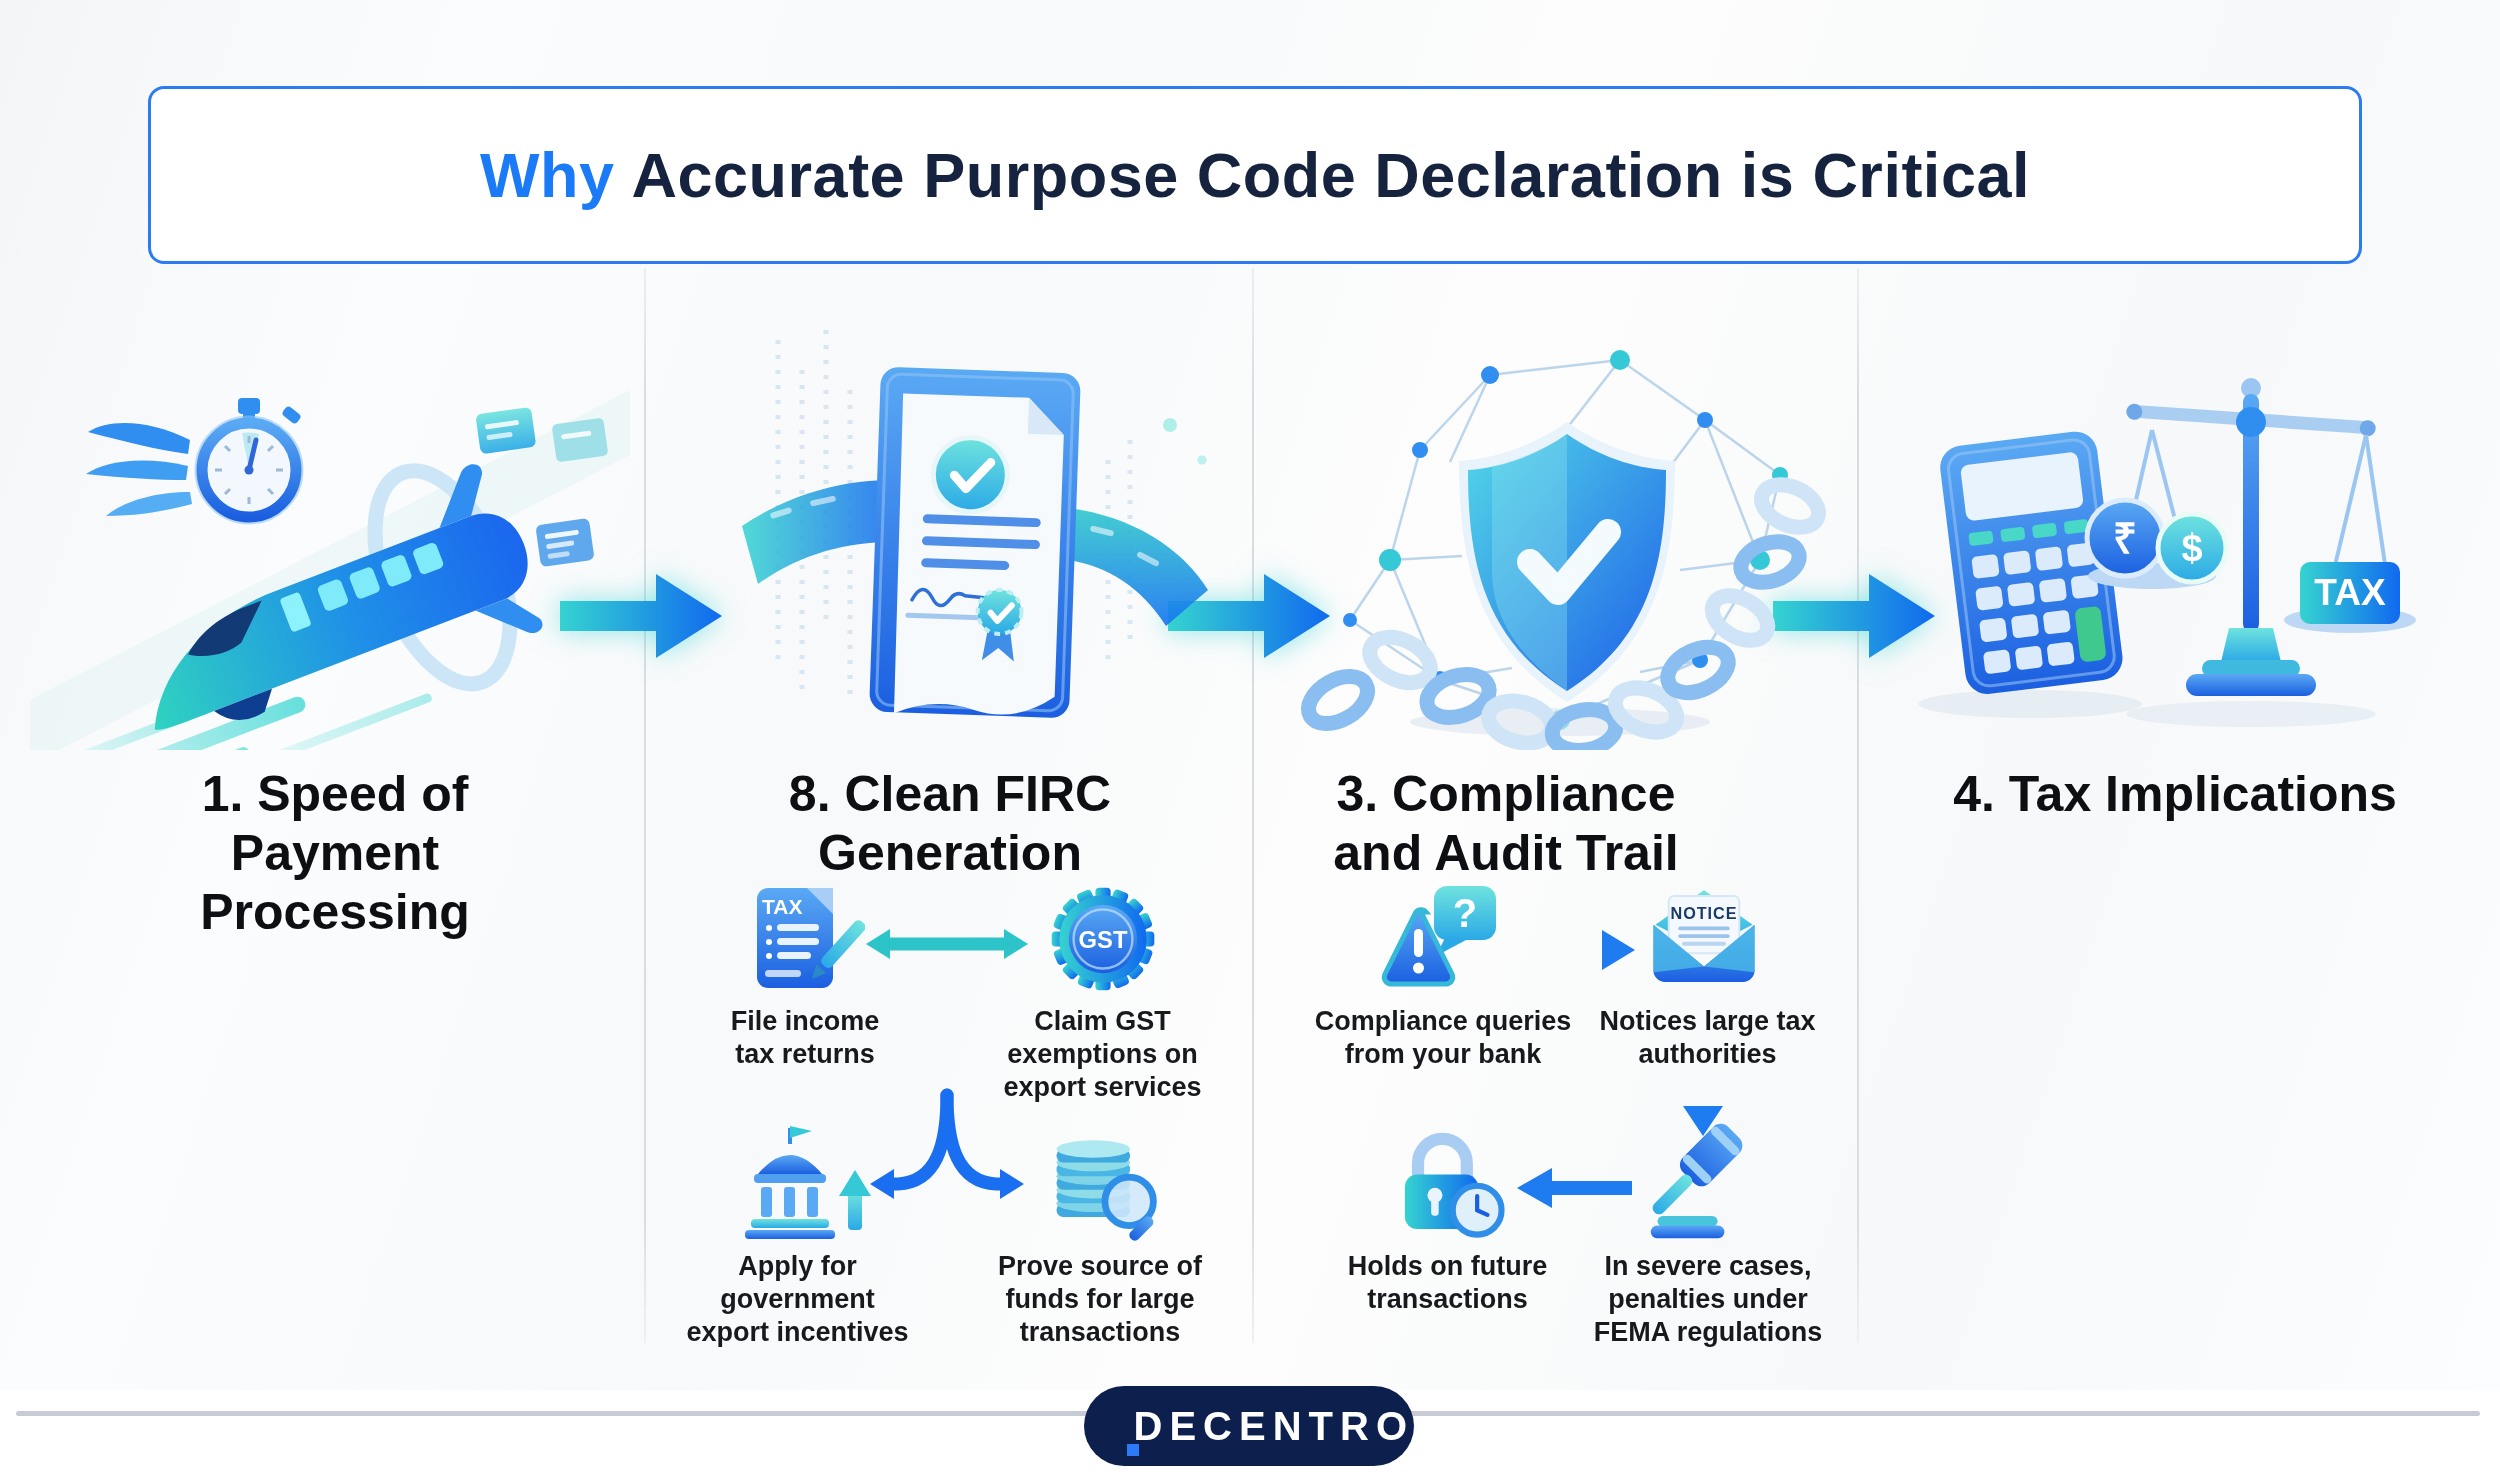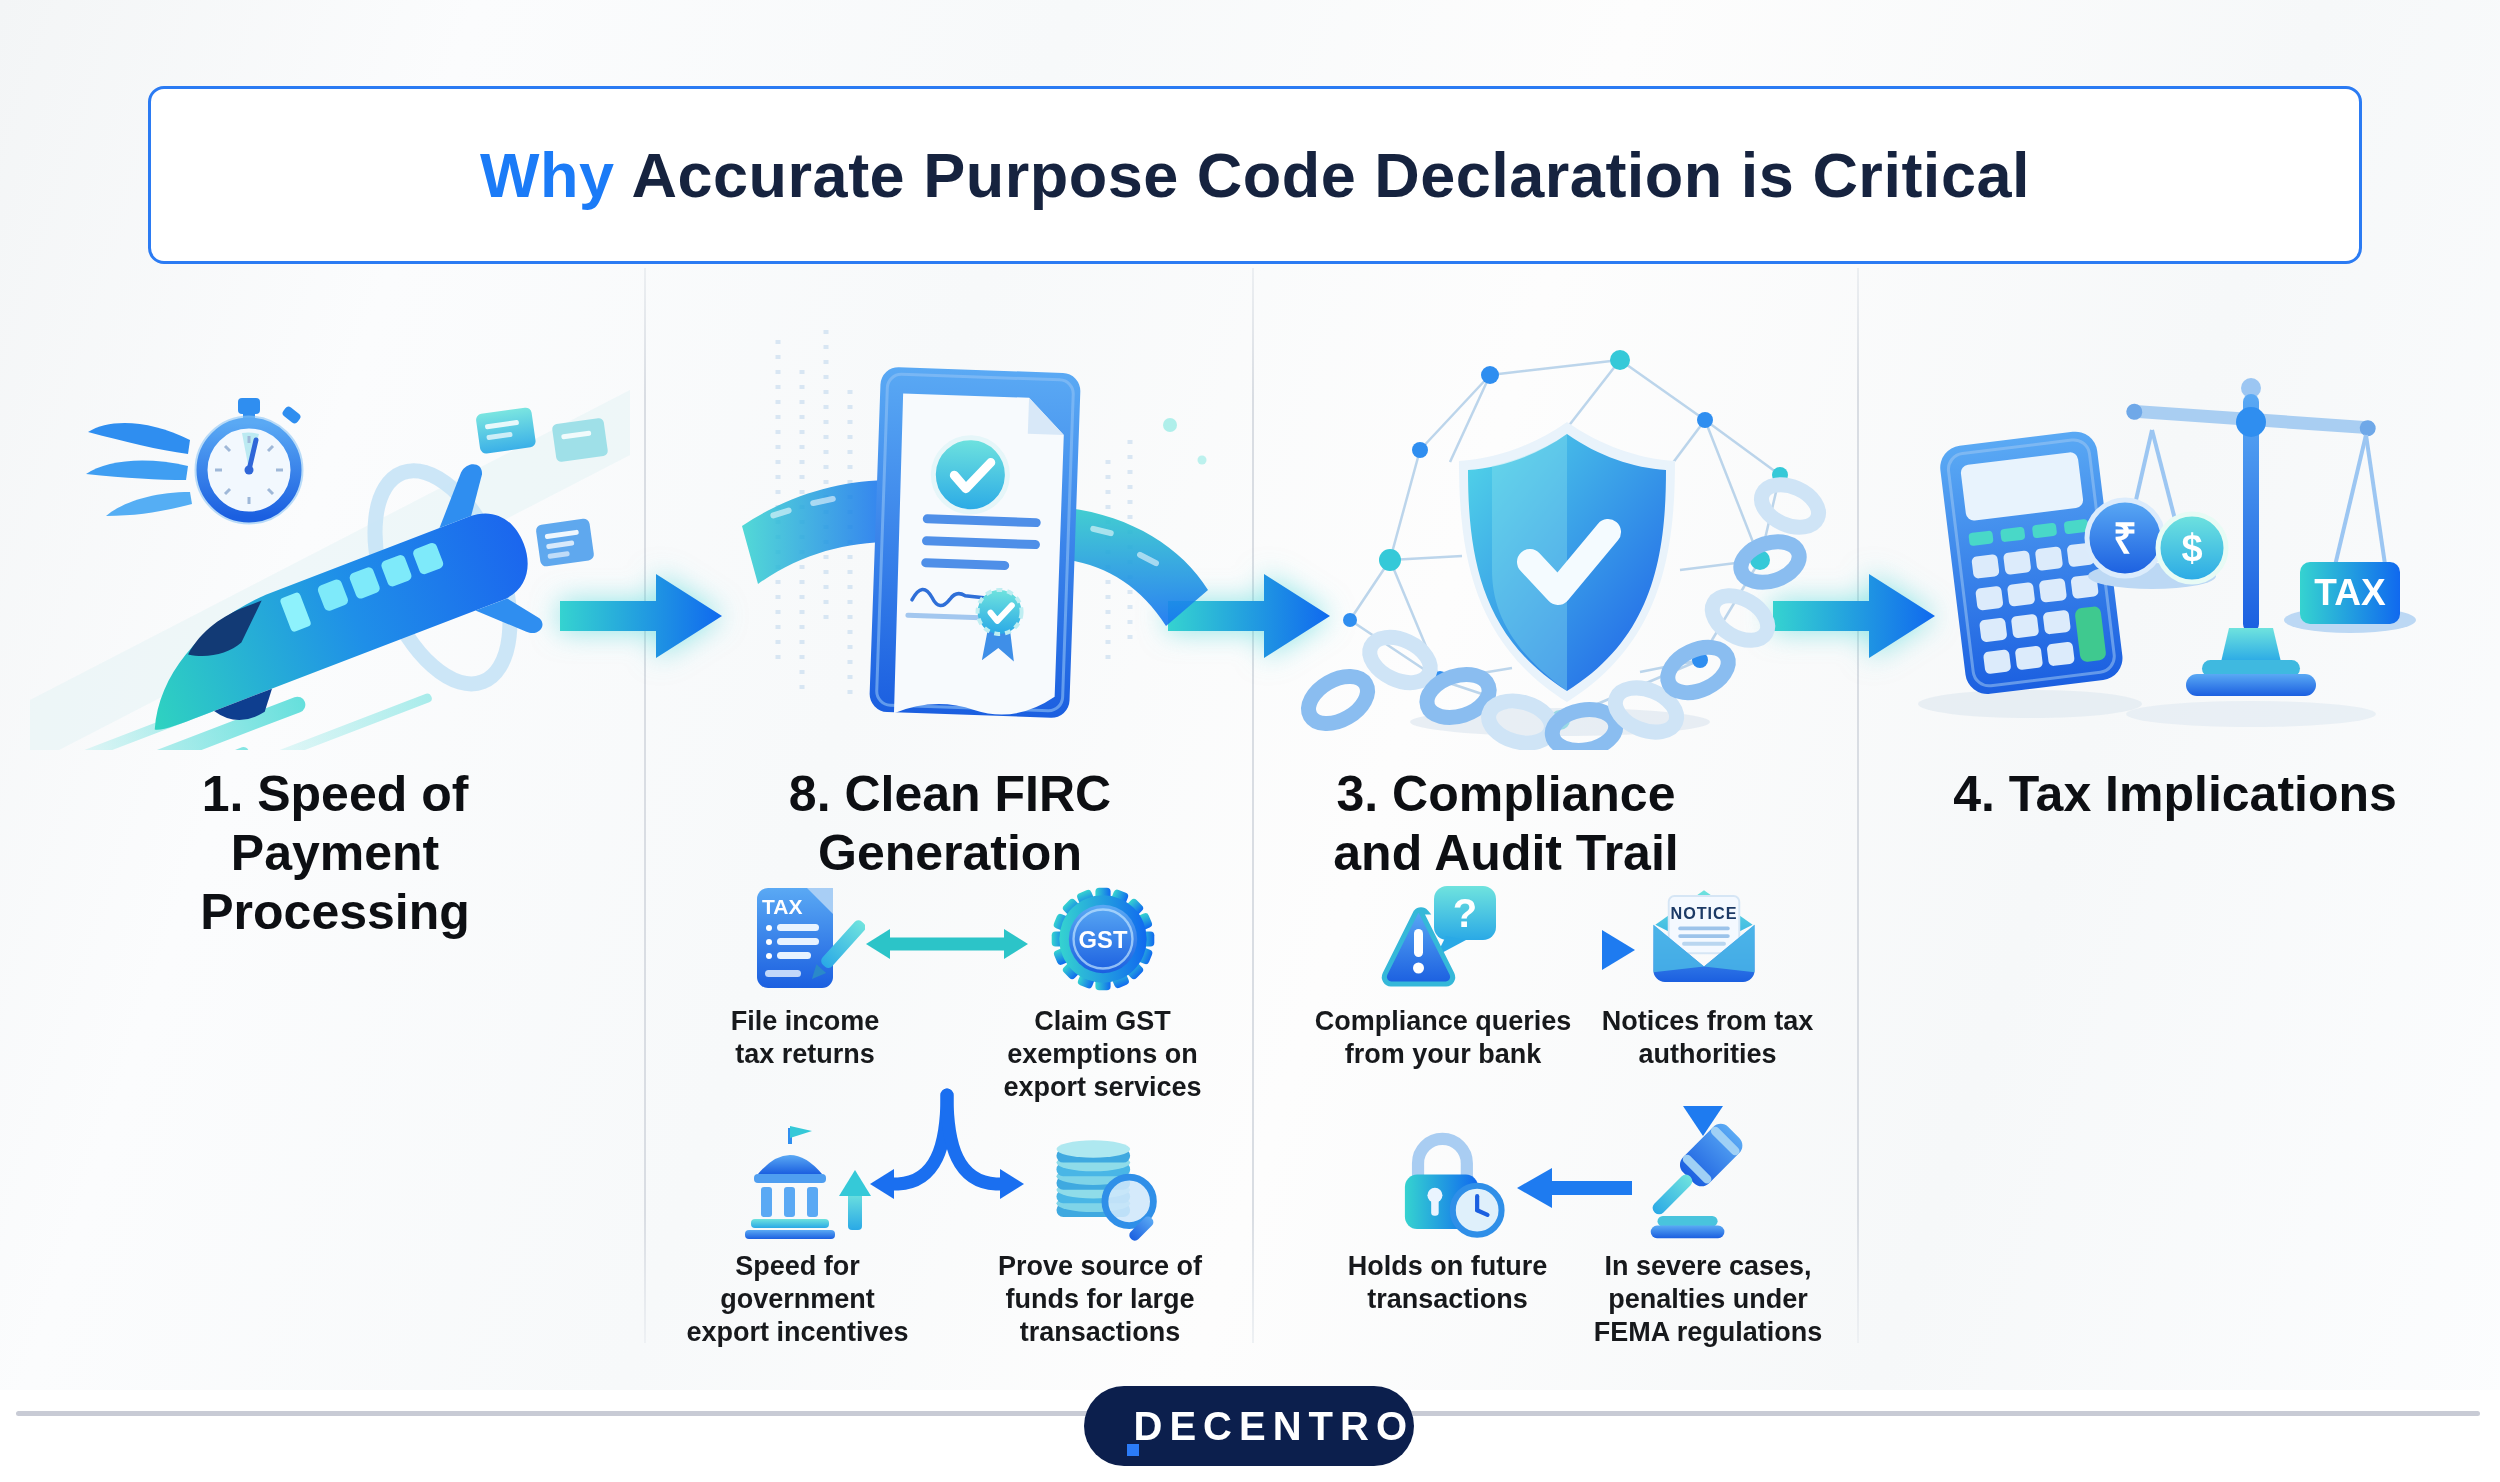--- a/index.html
+++ b/index.html
@@ -364,21 +364,21 @@
     <rect x="28" y="65" width="11" height="30" rx="3" fill="#5aa9f4"></rect>
     <rect x="51" y="65" width="11" height="30" rx="3" fill="#5aa9f4"></rect>
     <rect x="74" y="65" width="11" height="30" rx="3" fill="#5aa9f4"></rect>
     <rect x="18" y="97" width="78" height="9" rx="4" fill="url(#gTealV)"></rect>
     <rect x="12" y="108" width="90" height="9" rx="4" fill="url(#gBlue)"></rect>
     <g>
         <rect x="115" y="70" width="14" height="38" rx="4" fill="url(#gTealV)"></rect>
         <polygon points="106,74 122,48 138,74" fill="#35c9d8"></polygon>
       </g>
   </svg>
-  <div class="flow-label" style="left:685px;top:1250px;width:225px">Speed for government export incentives</div>
+  <div class="flow-label" style="left:685px;top:1250px;width:225px">Apply for government export incentives</div>
 
   <svg class="sub-icon" style="left:1040px;top:1122px" width="126" height="120" viewBox="0 0 130 120">
     <g>
       <rect x="17" y="82" width="76" height="14" rx="7" fill="#3fa9e0"></rect>
         <ellipse cx="55" cy="82" rx="38" ry="9" fill="#7fd4e8"></ellipse>
       <rect x="17" y="68" width="76" height="14" rx="7" fill="#49b6e6"></rect>
         <ellipse cx="55" cy="68" rx="38" ry="9" fill="#8fdce9"></ellipse>
       <rect x="17" y="54" width="76" height="14" rx="7" fill="#3fa9e0"></rect>
         <ellipse cx="55" cy="54" rx="38" ry="9" fill="#7fd4e8"></ellipse>
       <rect x="17" y="40" width="76" height="14" rx="7" fill="#49b6e6"></rect>
@@ -424,21 +424,21 @@
     <polygon points="14,46 65,10 116,46 65,72" fill="url(#gTealV)"></polygon>
     <rect x="28" y="16" width="74" height="60" rx="6" fill="#f4f9ff" stroke="#d6e6f5" stroke-width="2"></rect>
     <text x="65" y="40" text-anchor="middle" font-size="17" font-weight="bold" fill="#1c3a66" letter-spacing="1">NOTICE</text>
     <rect x="38" y="48" width="54" height="4" rx="2" fill="#9cc3ea"></rect>
     <rect x="38" y="56" width="54" height="4" rx="2" fill="#9cc3ea"></rect>
     <rect x="42" y="64" width="46" height="4" rx="2" fill="#b9d6f0"></rect>
     <path d="M12 46 L65 90 L118 46 V94 a12 12 0 0 1 -12 12 H24 a12 12 0 0 1 -12 -12 Z" fill="url(#gBlue)"></path>
     <path d="M12 46 L65 90 L12 96 Z" fill="#49b6e6" opacity=".85"></path>
     <path d="M118 46 L65 90 L118 96 Z" fill="#49b6e6" opacity=".85"></path>
   </svg>
-  <div class="flow-label" style="left:1565px;top:1005px;width:285px">Notices from tax authorities</div>
+  <div class="flow-label" style="left:1565px;top:1005px;width:285px">Notices large tax authorities</div>
 
   <svg class="sub-icon" style="left:1388px;top:1122px" width="122" height="122" viewBox="0 0 130 122">
     <path d="M32 56 V40 a26 26 0 0 1 52 0 V56" stroke="#a9cdf2" stroke-width="13" fill="none" stroke-linecap="round"></path>
     <rect x="18" y="52" width="78" height="58" rx="13" fill="url(#gTB)"></rect>
     <circle cx="50" cy="74" r="8" fill="#eaf4ff"></circle>
       <rect x="46" y="78" width="8" height="18" rx="3.5" fill="#eaf4ff"></rect>
     <circle cx="95" cy="90" r="26" fill="#dff0fb" stroke="#2f8fe8" stroke-width="6.5"></circle>
     <line x1="95" y1="90" x2="95" y2="75" stroke="#1b5fe0" stroke-width="4.5" stroke-linecap="round"></line>
     <line x1="95" y1="90" x2="106" y2="95" stroke="#1b5fe0" stroke-width="4.5" stroke-linecap="round"></line>
   </svg>

